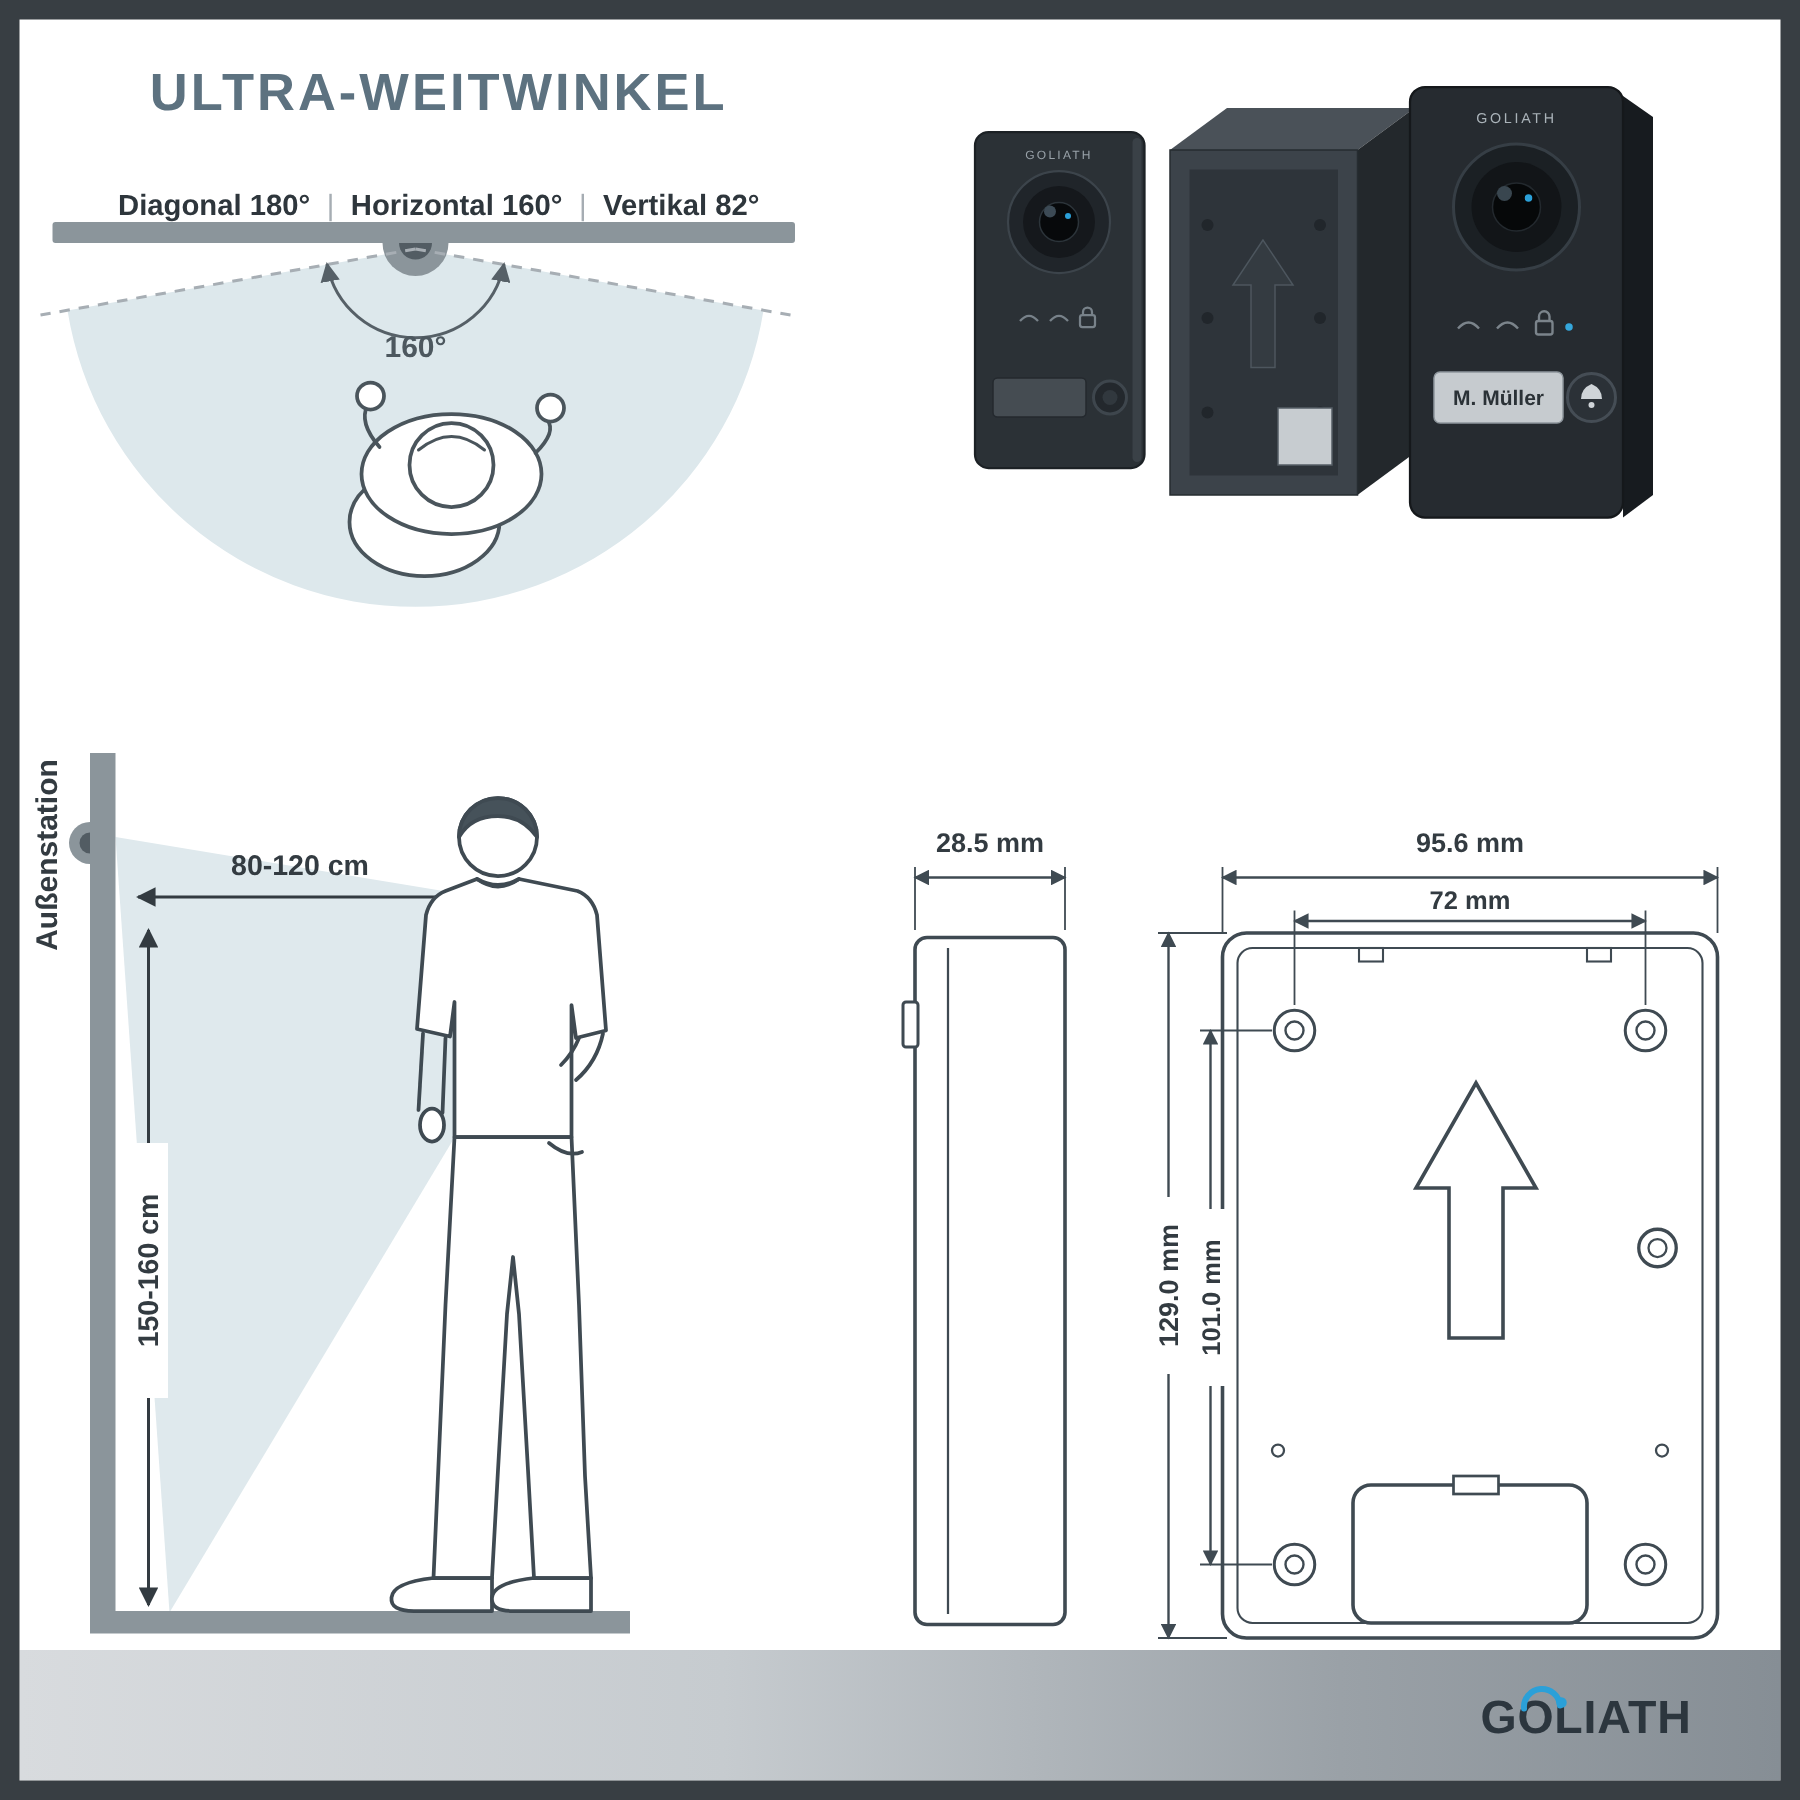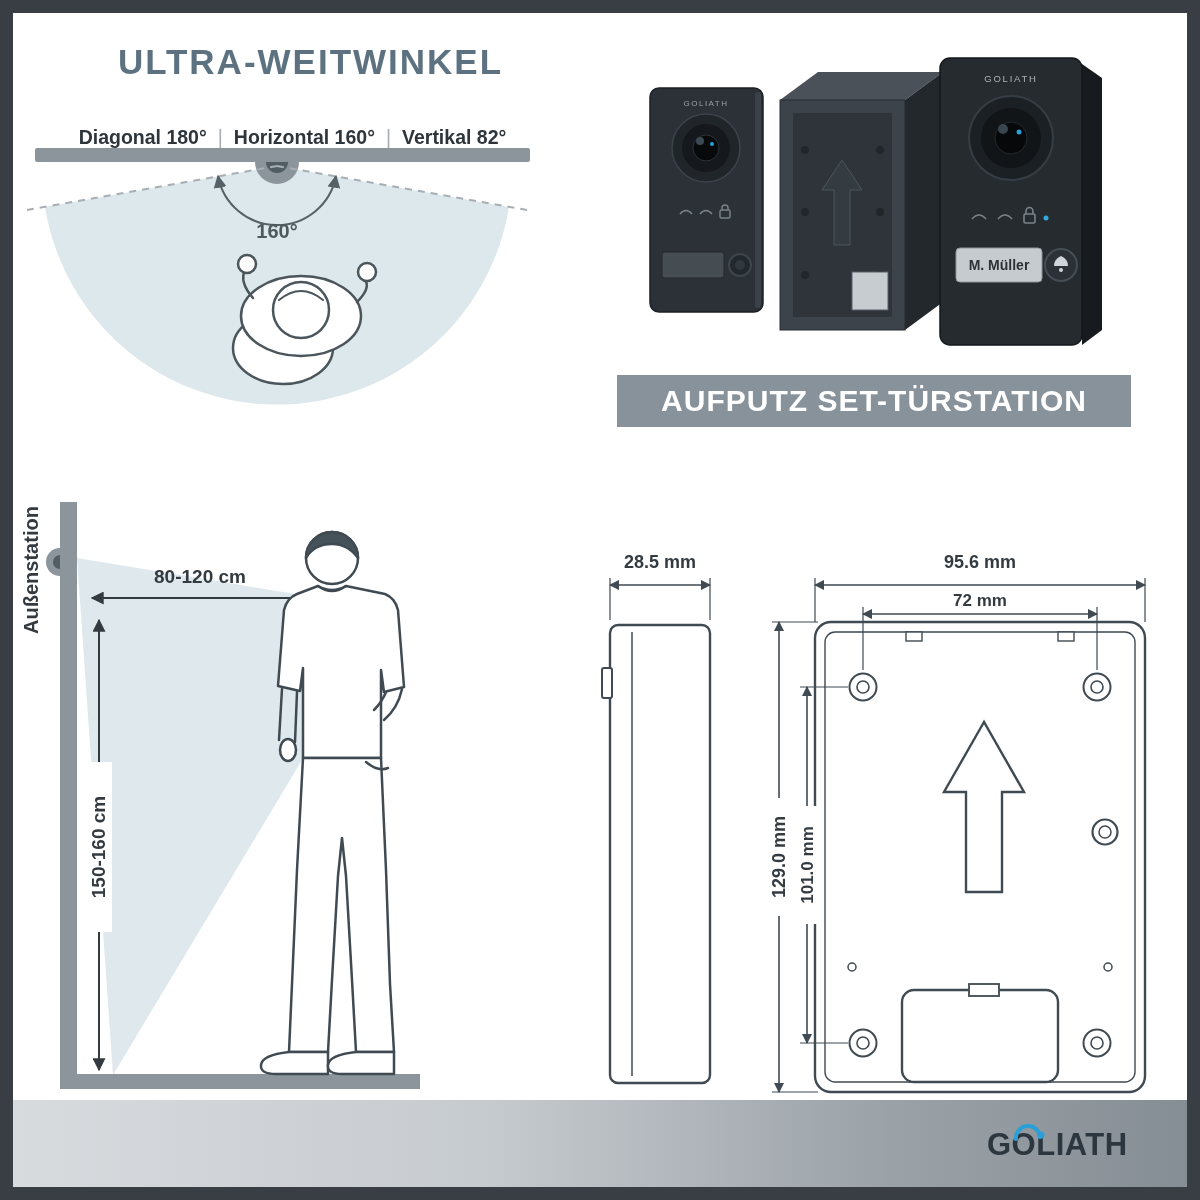--- a/index.html
+++ b/index.html
@@ -1,21 +1,21 @@
 <!DOCTYPE html>
 <html><head>
 <meta charset="utf-8">
 <style>
   * { margin:0; padding:0; box-sizing:border-box; }
   html,body { width:1200px; height:1200px; background:#fff; font-family:"Liberation Sans",sans-serif; }
   .page { position:relative; width:1200px; height:1200px; background:#fff; overflow:hidden; }
   .frame { position:absolute; inset:0; border:13px solid #383e43; pointer-events:none; z-index:50; }
   .abs { position:absolute; }
 
-  .title { left:28px; top:42px; width:565px; text-align:center;
+  .title { left:10px; top:42px; width:565px; text-align:center;
            font-size:35px; font-weight:600; letter-spacing:2px; color:#5d7280; }
   .specs { left:10px; top:126px; width:565px; text-align:center;
            font-size:19.5px; font-weight:bold; color:#2e363c; white-space:nowrap; }
   .specs .sep { color:#a6adb3; font-weight:400; margin:0 11px; }
 
   .banner { left:617px; top:375px; width:514px; height:52px; background:#87929a;
             display:flex; align-items:center; justify-content:center;
             color:#ffffff; font-size:30px; font-weight:700; letter-spacing:1px; }
 
   .footer { left:13px; top:1100px; width:1174px; height:87px;
@@ -125,23 +125,20 @@
       </g>
       <circle cx="446" cy="198" r="2.5" fill="#35a7dc"></circle>
       <rect x="356" y="228" width="86" height="34" rx="4" fill="#c6cbcf" stroke="#8f979d"></rect>
       <text x="399" y="250" text-anchor="middle" font-size="14" font-weight="bold" fill="#2b3237">M. Müller</text>
       <circle cx="461" cy="245" r="16" fill="#2b3137" stroke="#454d55" stroke-width="2"></circle>
       <path d="M461,236 q-7,3 -7,10 h14 q0,-7 -7,-10 z" fill="#cfd4d8"></path>
       <circle cx="461" cy="250" r="2" fill="#cfd4d8"></circle>
     </g>
   </svg>
 
-  <div class="abs banner">
-    <span>AUFPUTZ SET-TÜRSTATION</span>
-  </div>
 
   <svg class="abs" style="left:0; top:440px;" width="600" height="660" viewBox="0 0 600 660">
     <defs>
       <marker id="arrB" viewBox="0 0 10 10" refX="9" refY="5" markerWidth="6.5" markerHeight="6.5" orient="auto-start-reverse">
         <path d="M0,0L10,5L0,10Z" fill="#333b41"></path>
       </marker>
     </defs>
 
     <path d="M77,118 L392,170 L113,635 Z" fill="#dfe9ed"></path>
 

